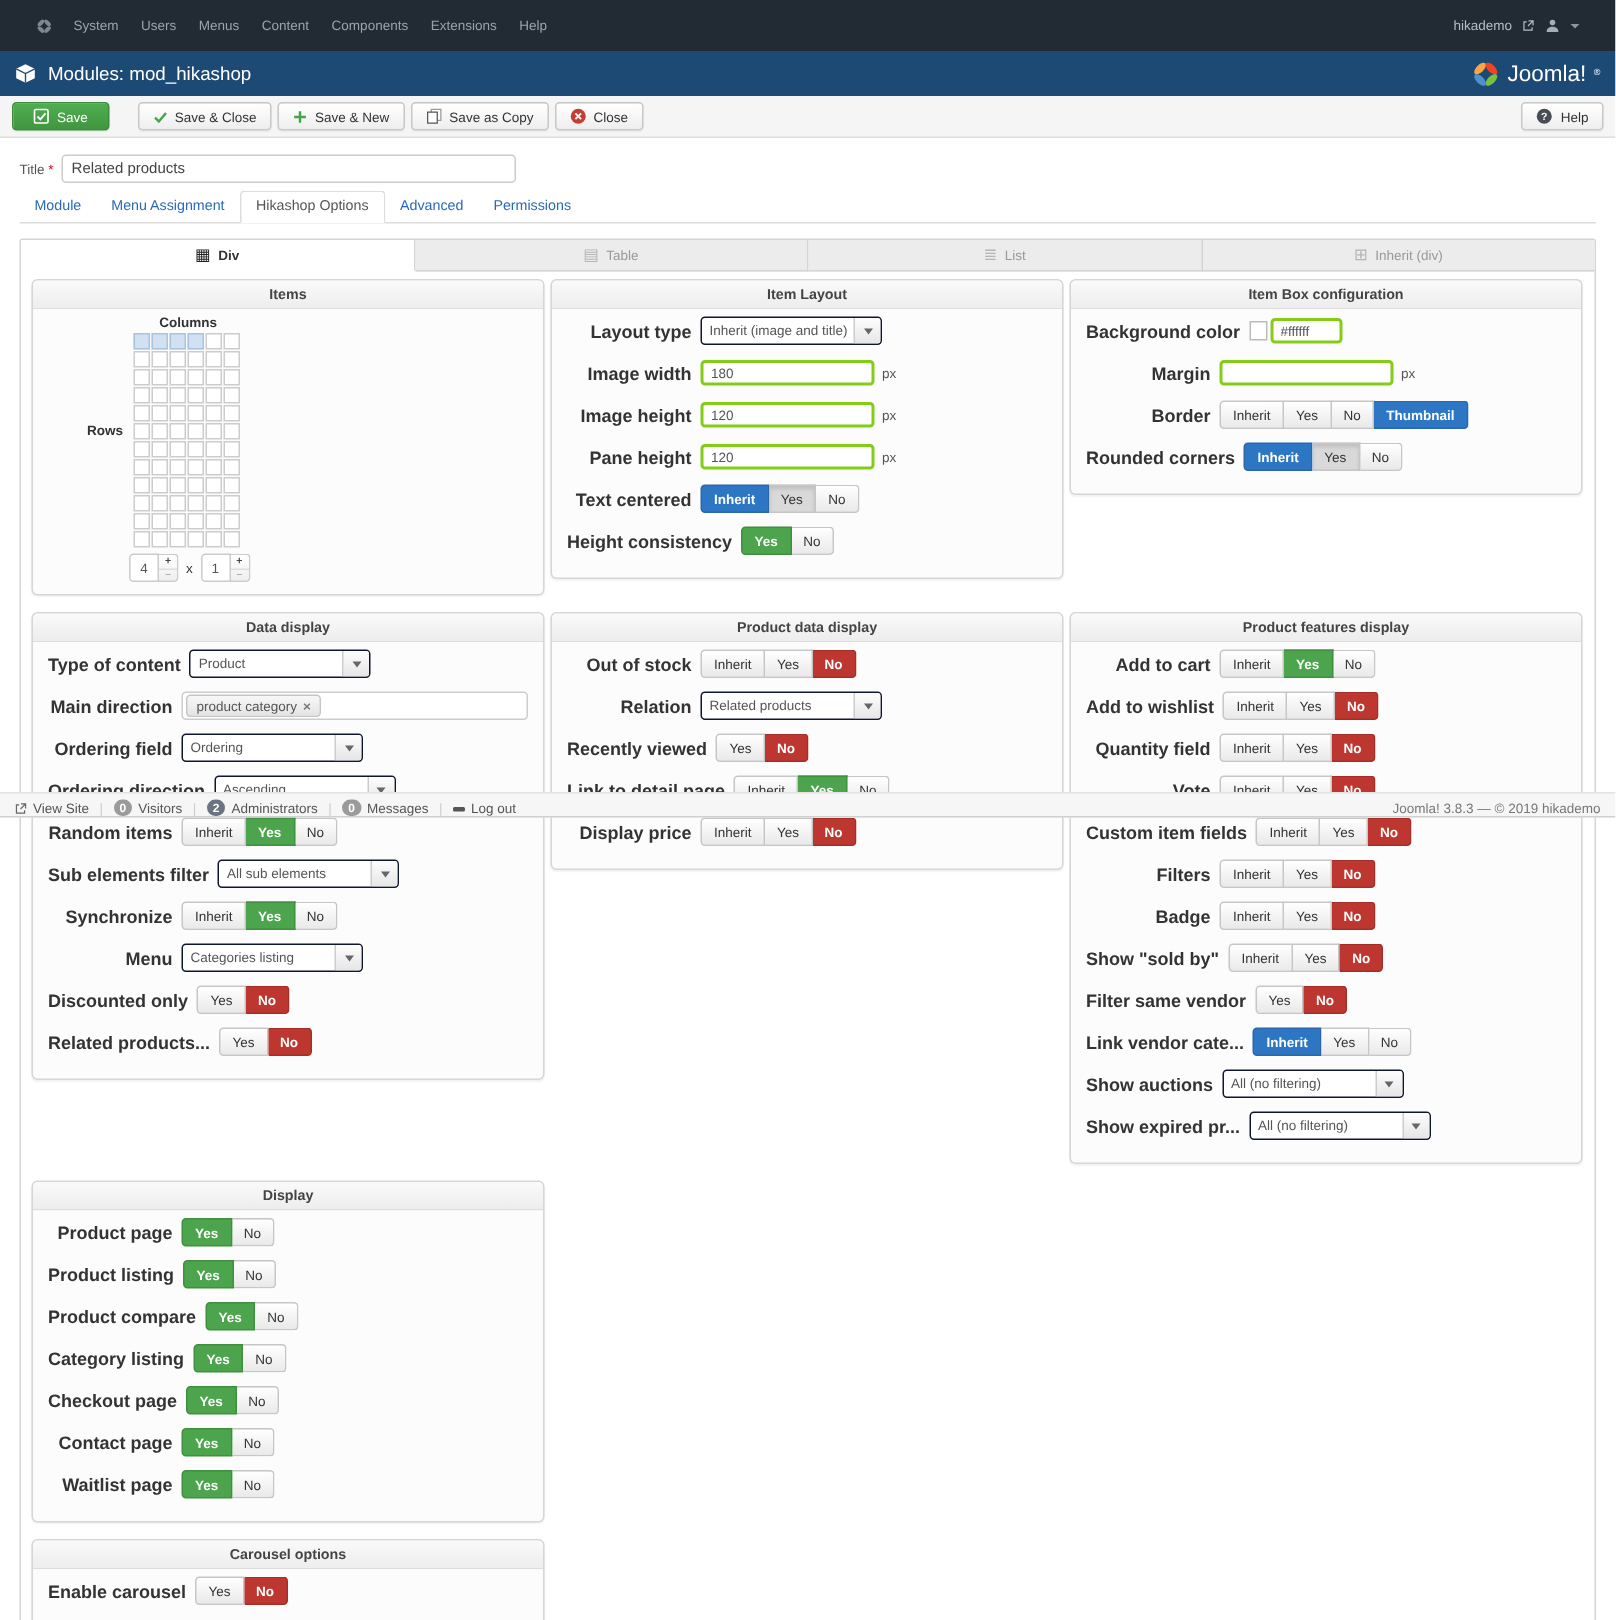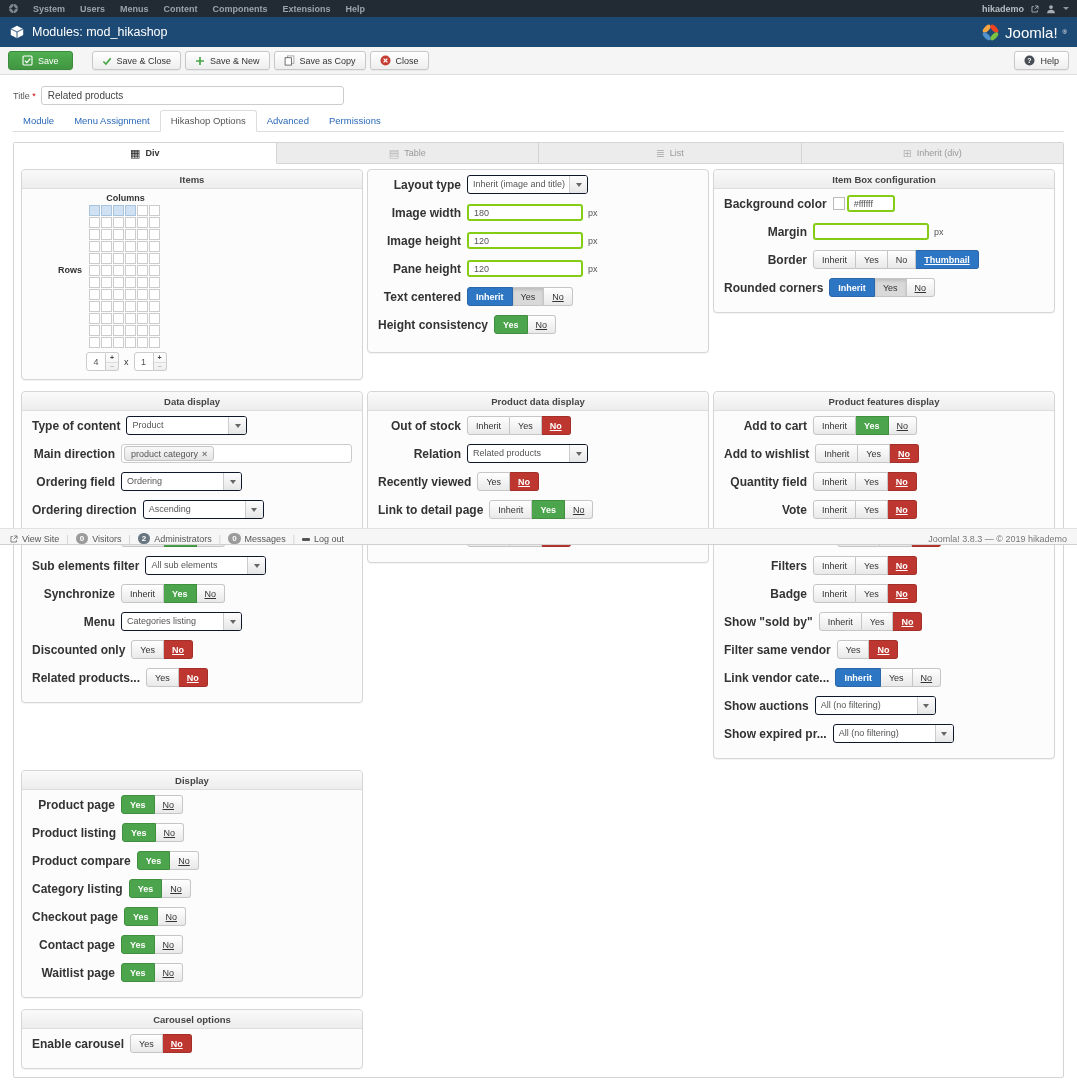--- a/index.html
+++ b/index.html
@@ -5,21 +5,21 @@
   :root{
     --primary:#2d76c4; --success:#4ca54c; --danger:#bd362f;
     --navy:#1d4a74; --topbar:#222b34; --link:#2a69b8; --cellsel:#cfe1f3;
   }
   *{margin:0;padding:0;box-sizing:border-box;}
   html,body{width:1077px;height:1080px;}
   body{position:relative;background:#fff;overflow:hidden;
        font-family:"Liberation Sans","DejaVu Sans",sans-serif;color:#333;}
 
   
-  .topbar{height:17px;background:var(--topbar);display:flex;align-items:center;padding:0 8px;font-weight:bold;}
+  .topbar{height:34px;background:var(--topbar);display:flex;align-items:center;padding:0 24px;}
   .topbar .jmark{display:flex;align-items:center;margin-right:14px;}
   .menu-item{font-size:9px;color:#9aa3ab;margin-right:15px;cursor:default;}
   .tb-right{margin-left:auto;display:flex;align-items:center;gap:7px;color:#b6bdc4;font-size:9px;}
   .tb-caret{width:0;height:0;border-left:3px solid transparent;border-right:3px solid transparent;border-top:3px solid #8d969e;}
 
   
   .pagehead{height:30px;background:var(--navy);display:flex;align-items:center;padding:0 10px;color:#fff;}
   .ph-title{font-size:12.5px;margin-left:8px;font-weight:normal;}
   .j-logo{margin-left:auto;display:flex;align-items:center;gap:5px;font-size:15px;}
   .j-logo sup{font-size:6px;}
@@ -79,21 +79,21 @@
 
   .select{display:inline-flex;width:121px;height:19px;border:1px solid #0f172a;border-radius:3px;background:#fff;overflow:hidden;cursor:pointer;}
   .sel-txt{flex:1;font-size:9px;color:#555;padding:0 5px;line-height:17px;white-space:nowrap;overflow:hidden;}
   .sel-btn{width:18px;background:linear-gradient(#fdfdfd,#e6e6e6);border-left:1px solid #ccc;display:flex;align-items:center;justify-content:center;}
   .caret{width:0;height:0;border-left:3px solid transparent;border-right:3px solid transparent;border-top:4px solid #666;}
 
   .btn-group{display:inline-flex;}
   .tbtn{height:19px;padding:0 8px;font-size:9px;color:#333;background:linear-gradient(#fff,#e9e9e9);
         border:1px solid #c6c6c6;border-left-width:0;display:flex;align-items:center;cursor:pointer;}
   .tbtn:first-child{border-left-width:1px;border-radius:3px 0 0 3px;}
-  .tbtn:last-child{border-radius:0 3px 3px 0;text-decoration:underline;}
+  .tbtn:last-child{border-radius:0 3px 3px 0;}
   .st-primary{background:var(--primary);color:#fff;font-weight:bold;border-color:#2a66a8;}
   .st-success{background:var(--success);color:#fff;font-weight:bold;border-color:#3f8f3f;}
   .st-danger{background:var(--danger);color:#fff;font-weight:bold;border-color:#a32f28;}
   .st-gray{background:#d9d9d9;box-shadow:inset 0 2px 3px rgba(0,0,0,.12);}
 
   .tags{width:250px;height:19px;border:1px solid #ccc;border-radius:3px;background:#fff;display:flex;align-items:center;padding:0 2px;}
   .chip{display:inline-flex;align-items:center;gap:4px;height:15px;padding:0 6px;
         background:linear-gradient(#f8f8f8,#e4e4e4);border:1px solid #c6c6c6;border-radius:3px;font-size:9px;color:#555;}
   .chip-x{color:#777;font-weight:bold;cursor:pointer;}
 
@@ -342,20 +342,21 @@
           <input class="num" value="1" style="">
           <span class="spin">
               <b>+</b>
               <i>−</i>
             </span>
         </div>
       </div>
     </section>
 
   <section class="panel p-item_layout">
+        <div class="panel-h">Item Layout</div>
         <div class="panel-b">
           <div class="row">
             <div class="lbl">Layout type</div>
             <div class="select">
               <span class="sel-txt">Inherit (image and title)</span>
               <span class="sel-btn">
                 <i class="caret"></i>
               </span>
             </div>
           </div>

